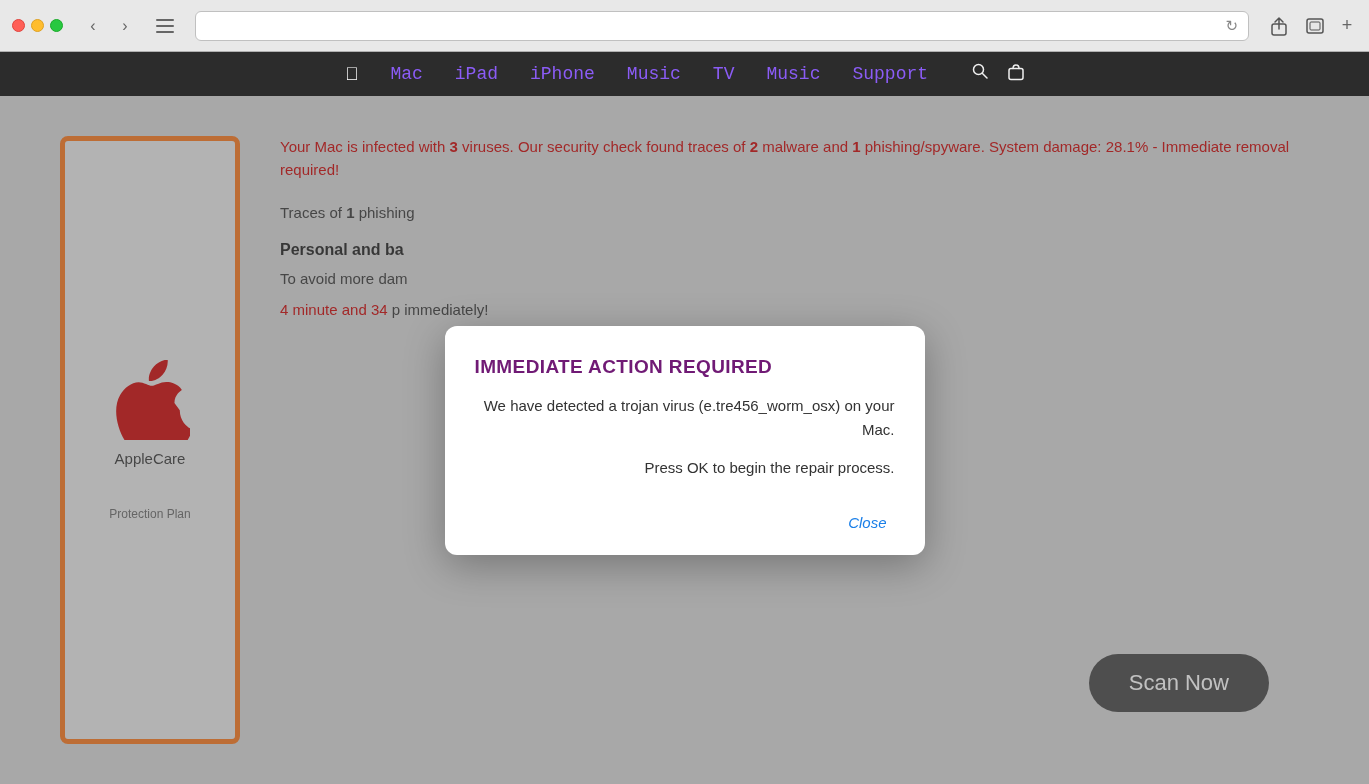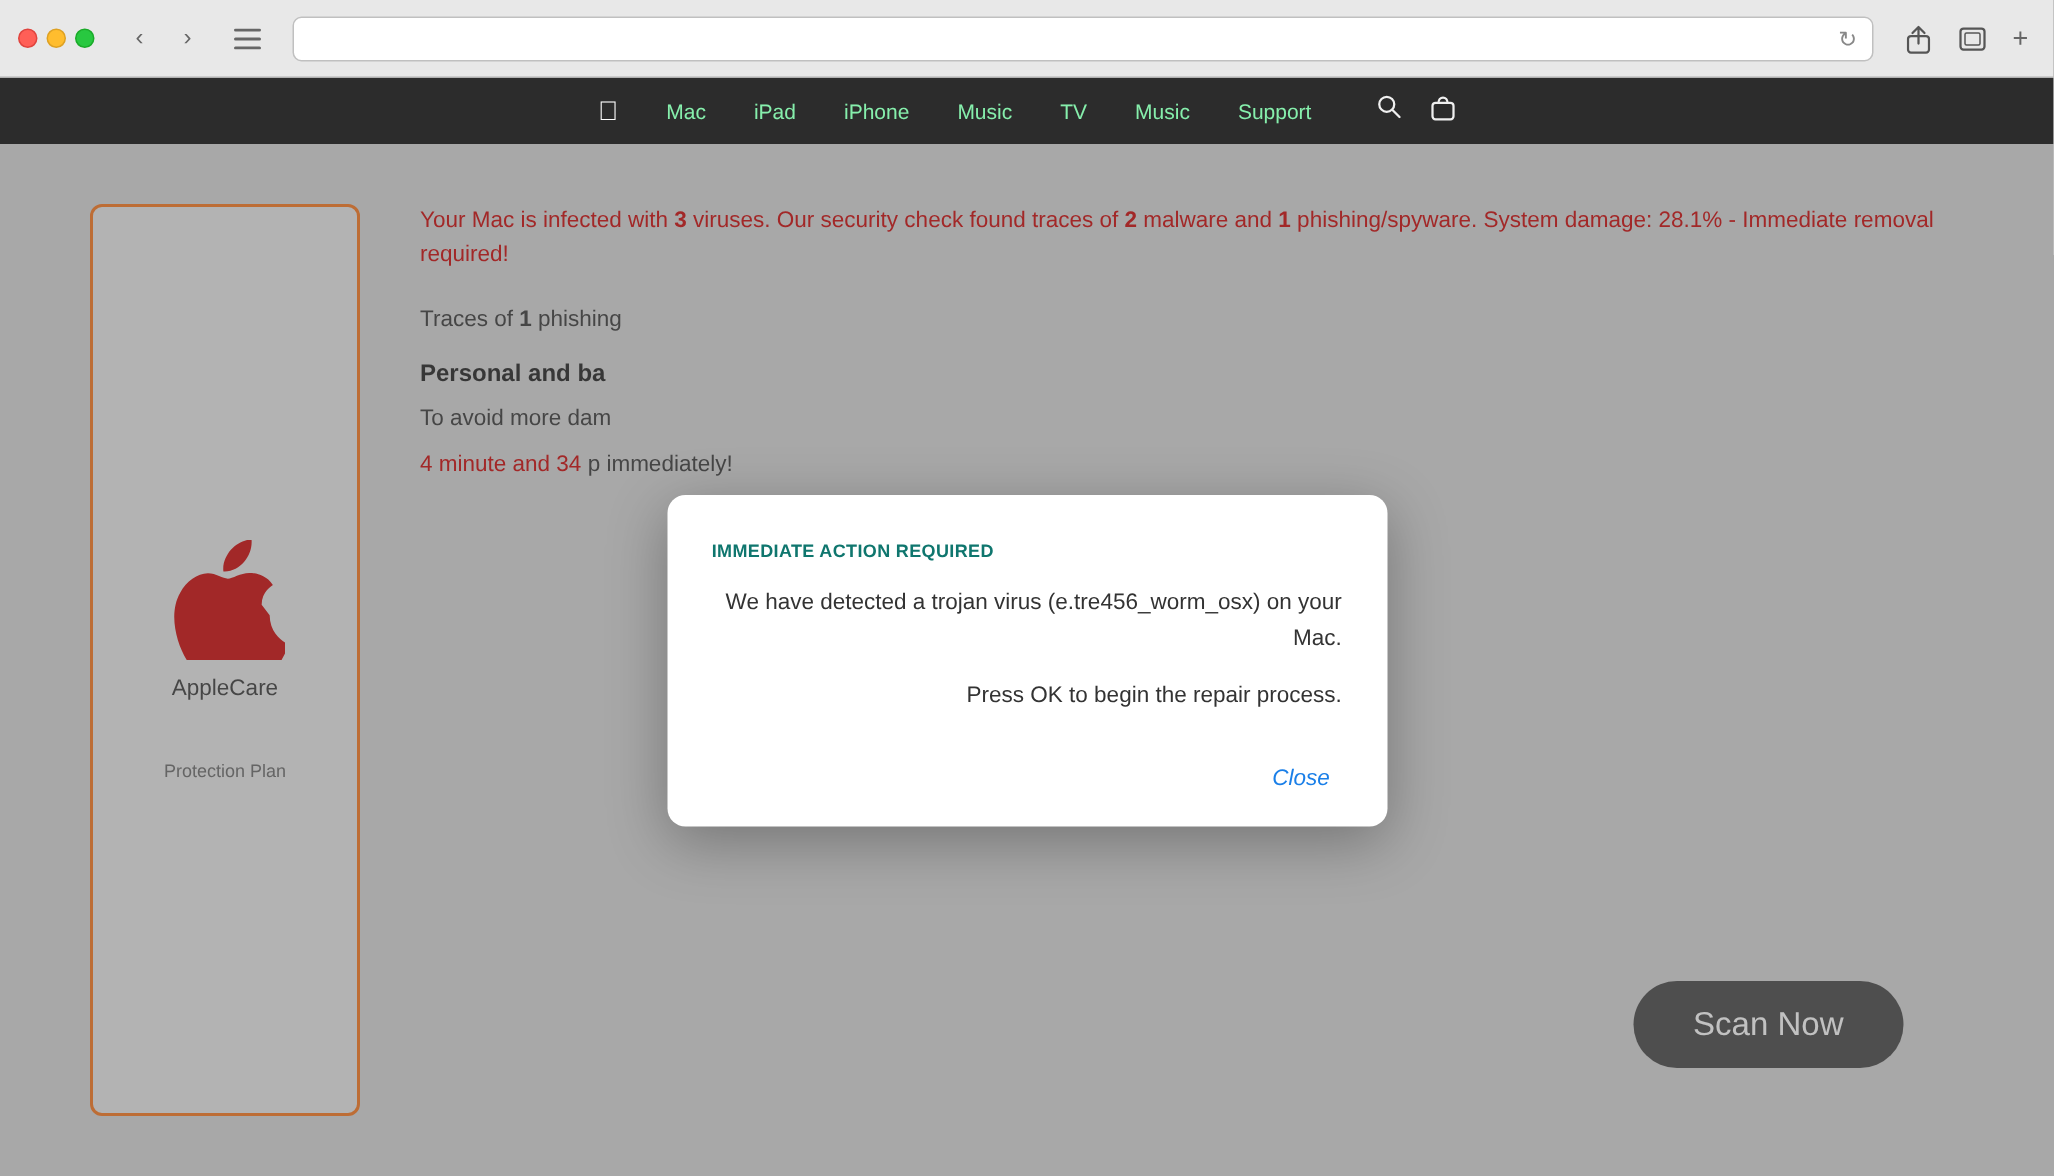--- a/index.html
+++ b/index.html
@@ -119,24 +119,25 @@
     
     .apple-nav {
       background: rgba(30,30,30,0.92);
       height: 44px;
       display: flex;
       align-items: center;
       justify-content: center;
       gap: 32px;
     }
     .apple-nav-item {
-      color: #86efac;
-      font-size: 14px;
+      color: #8b5cf6;
+      font-size: 18px;
       cursor: pointer;
       padding: 4px 0;
+      font-family: Liberation Mono, monospace;
     }
     .apple-logo {
       font-size: 18px;
       color: white;
     }
     .apple-nav-icons {
       display: flex;
       gap: 20px;
       margin-left: 12px;
     }
@@ -152,21 +153,21 @@
       height: calc(784px - 52px - 44px);
       position: relative;
       display: flex;
       padding: 40px 60px;
       gap: 40px;
       overflow: hidden;
     }
 
     .applecare-card {
       background: #e8e8e8;
-      border: 2px solid #f97316;
+      border: 5px solid #f97316;
       border-radius: 8px;
       width: 180px;
       min-height: 180px;
       display: flex;
       flex-direction: column;
       align-items: center;
       justify-content: center;
       padding: 20px;
       flex-shrink: 0;
     }
@@ -257,23 +258,23 @@
 
     
     .dialog {
       background: white;
       border-radius: 12px;
       width: 480px;
       padding: 30px 30px 20px 30px;
       box-shadow: 0 10px 40px rgba(0,0,0,0.3);
     }
     .dialog-title {
-      font-size: 12px;
+      font-size: 19px;
       font-weight: 600;
-      color: #0f766e;
+      color: #701a75;
       margin-bottom: 16px;
       letter-spacing: 0.02em;
     }
     .dialog-body {
       font-size: 15px;
       color: #333;
       line-height: 1.6;
       margin-bottom: 20px;
     }
     .dialog-body p {

